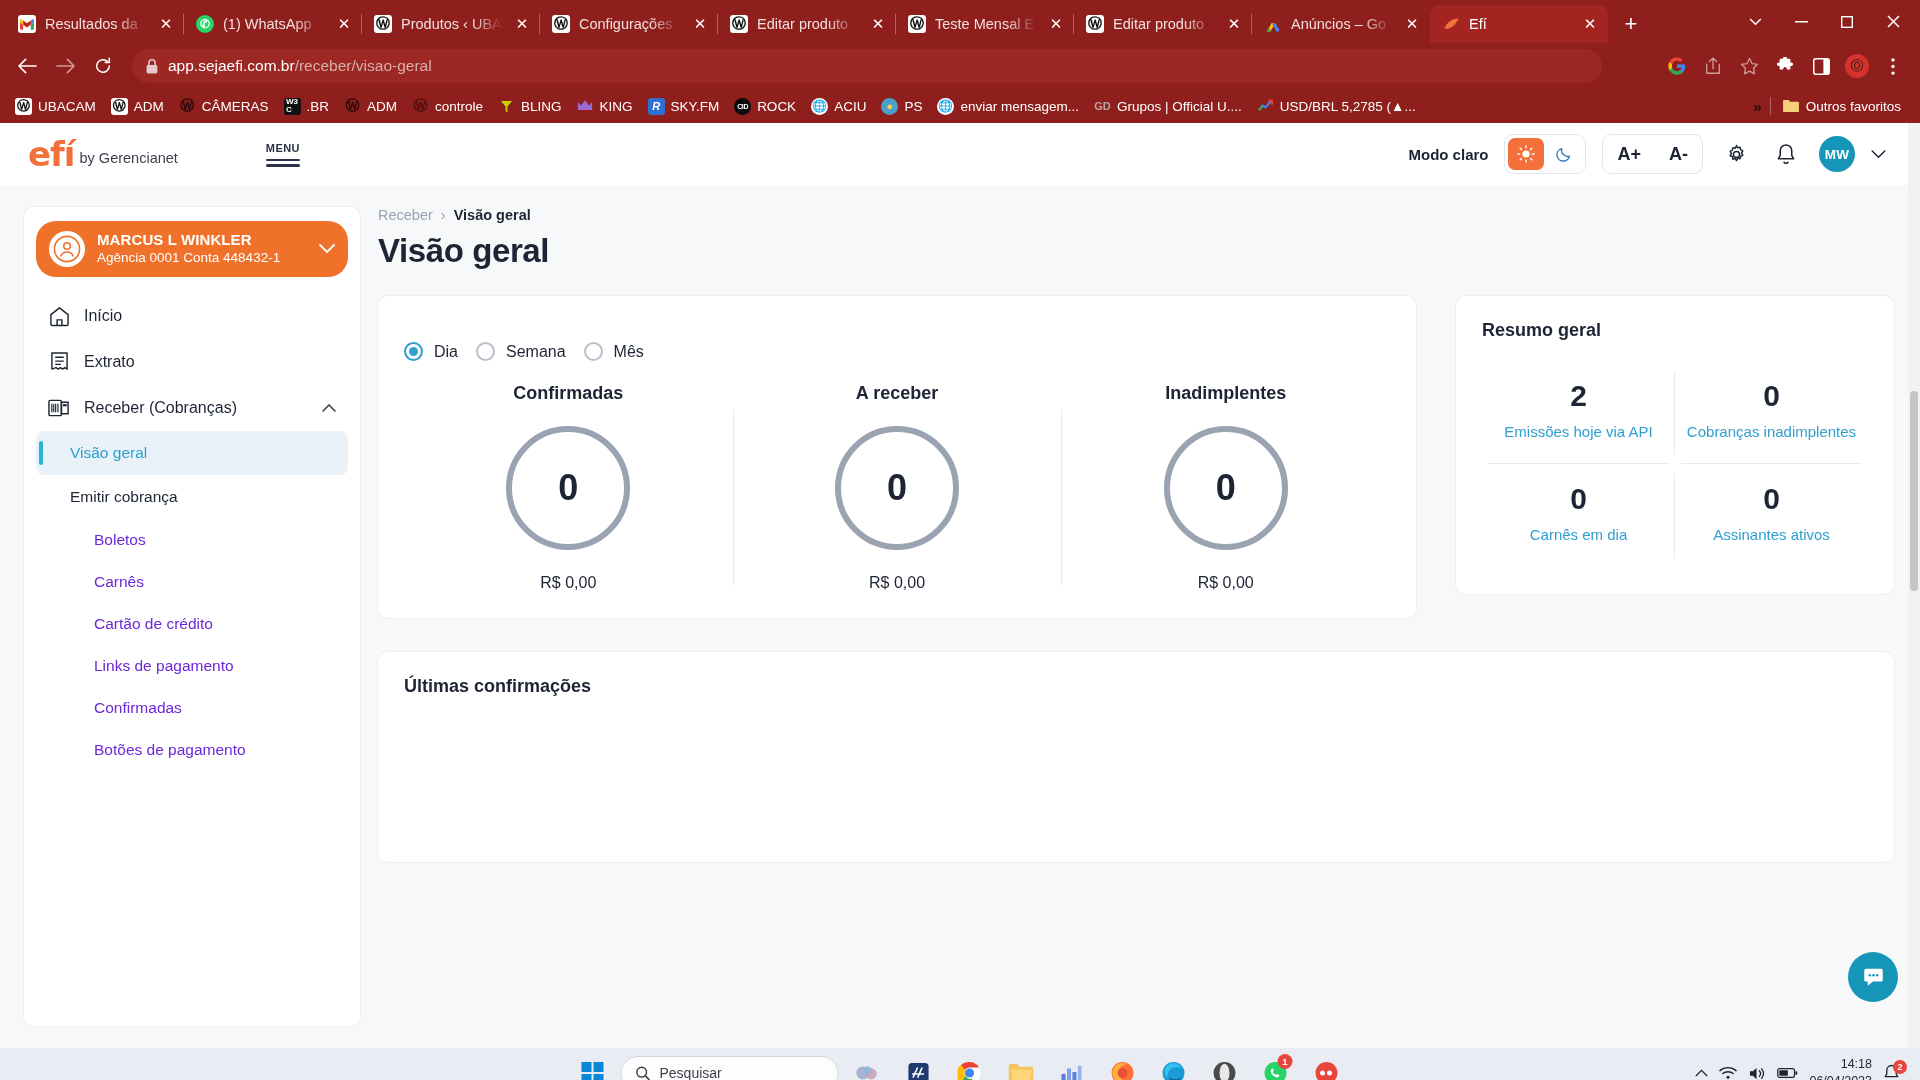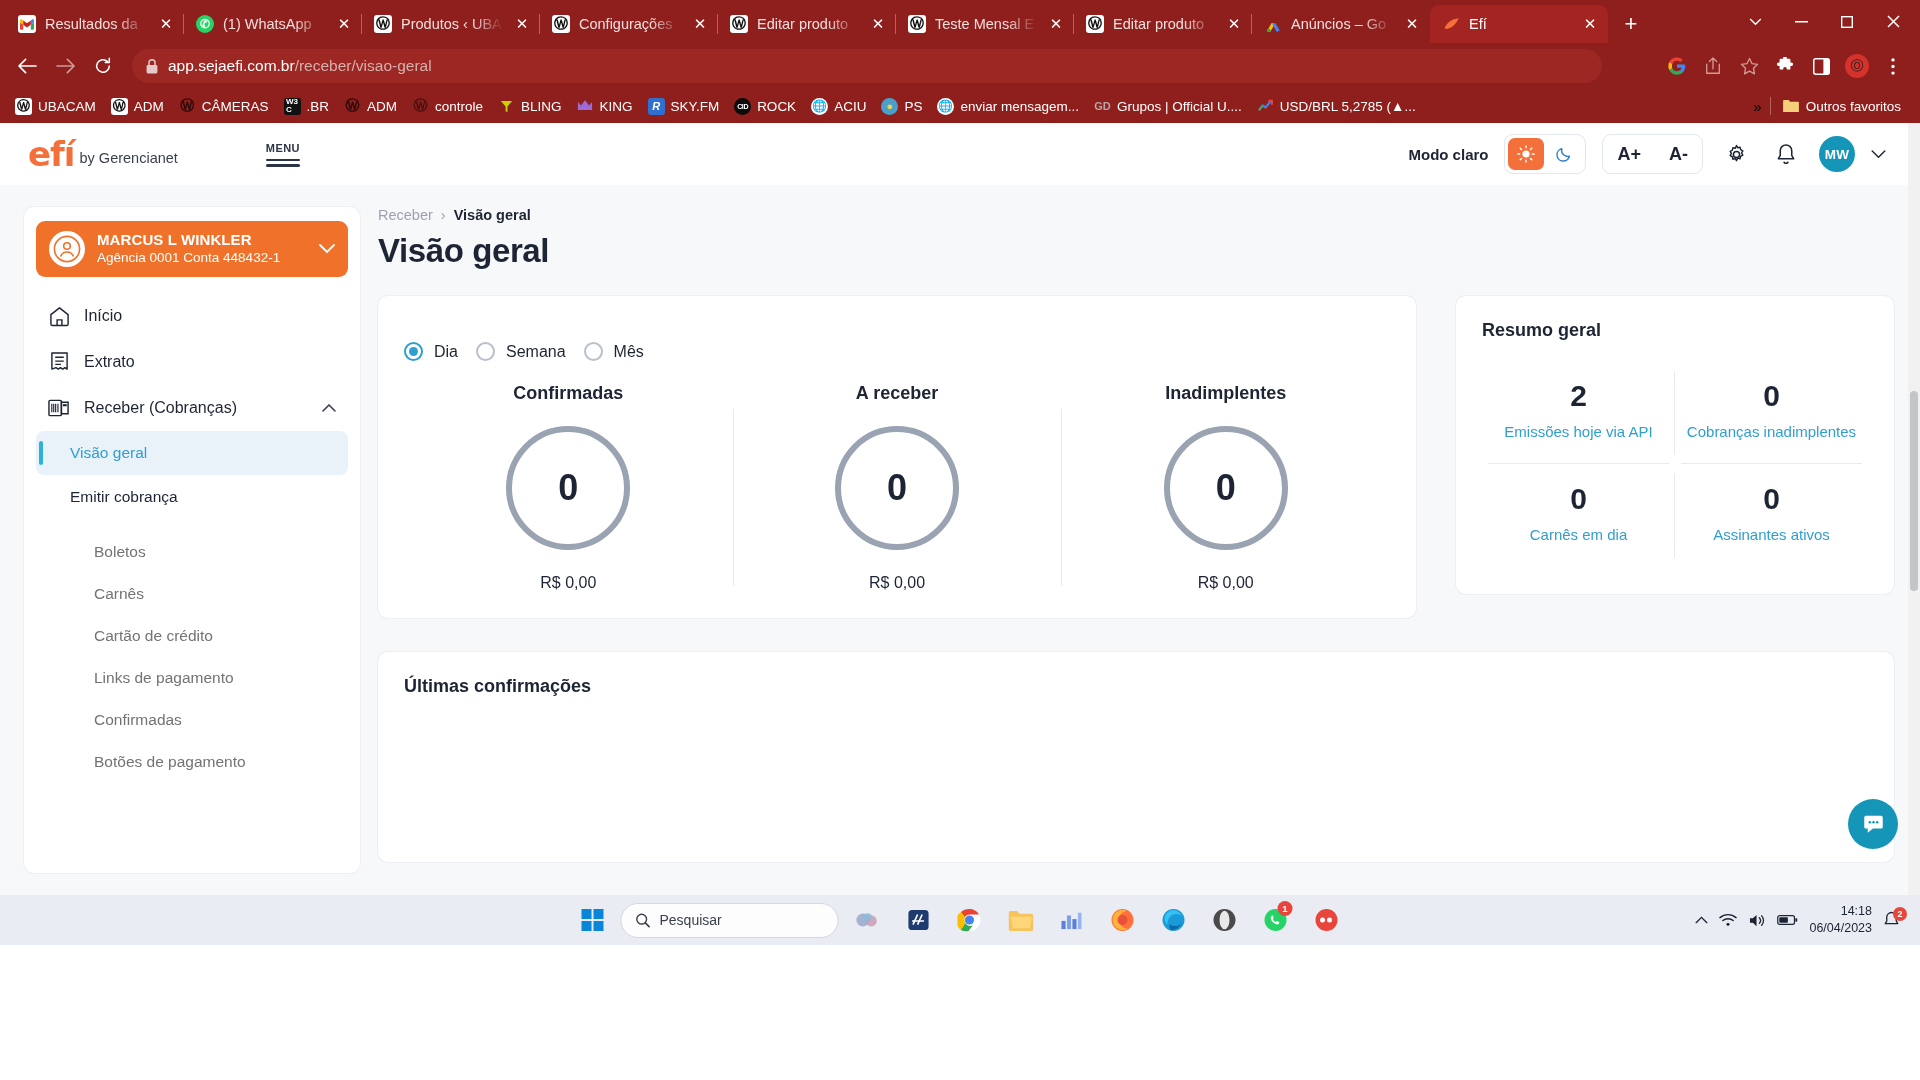--- a/index.html
+++ b/index.html
@@ -4,21 +4,21 @@
 <style>
   * { box-sizing: border-box; margin: 0; padding: 0; }
   html, body {
     width: 1920px; height: 1080px;
     overflow: hidden;
     font-family: "Liberation Sans", sans-serif;
     background: #ffffff;
   }
 
   
-  .browser { width: 1920px; height: 895px; background: #8e1f1c; display: flex; flex-direction: column; }
+  .browser { width: 1920px; height: 1048px; background: #8e1f1c; display: flex; flex-direction: column; }
 
   .tabstrip {
     height: 43px; display: flex; align-items: flex-end;
     padding-left: 6px; position: relative;
   }
   .tab {
     height: 38px; width: 178px; display: flex; align-items: center;
     gap: 9px; padding: 0 8px 0 12px; border-radius: 9px 9px 0 0;
     position: relative; flex: 0 0 auto;
   }
@@ -128,21 +128,21 @@
   .body-area { flex: 1 1 auto; display: flex; gap: 0; overflow: hidden; }
 
   
   .sidebar-col { width: 360px; flex: 0 0 360px; padding: 22px 0 0 24px; }
   .sidebar {
     background: #ffffff; border-radius: 10px; width: 336px;
     padding: 14px 12px 12px 12px; height: calc(100% - 22px);
     box-shadow: 0 0 0 1px #eef0f4;
   }
   .acct-card {
-    background: #F0722A; border-radius: 9px; height: 56px; display: flex;
+    background: #F0722A; border-radius: 20px; height: 56px; display: flex;
     align-items: center; padding: 0 13px; gap: 12px;
   }
   .acct-avatar {
     width: 36px; height: 36px; flex: 0 0 36px; border-radius: 50%; background: #fff;
     display: flex; align-items: center; justify-content: center;
   }
   .acct-text { flex: 1 1 auto; line-height: 1.25; }
   .acct-name { font-size: 15px; font-weight: 700; color: #fff; letter-spacing: 0.1px; }
   .acct-sub { font-size: 13.5px; color: #fff; }
   .acct-chev { color: #fff; font-size: 14px; }
@@ -157,21 +157,21 @@
   .subnav-item {
     display: flex; align-items: center; height: 44px; padding: 0 12px 0 34px;
     border-radius: 8px; font-size: 15.5px; color: #1d2433; position: relative;
   }
   .subnav-item.active { background: #eaf2f9; color: #2f9fd0; }
   .subnav-item.active::before {
     content: ""; position: absolute; left: 3px; top: 10px; bottom: 10px; width: 4px;
     border-radius: 3px; background: #2bb3d6;
   }
   .subnav-item .chev { margin-left: auto; color: #3a4254; font-size: 12px; }
-  .subsub-item { display: flex; align-items: flex-end; height: 42px; padding: 0 12px 0 58px; font-size: 15.5px; color: #737373; }
+  .subsub-item { display: flex; align-items: center; height: 42px; padding: 0 12px 0 58px; font-size: 15.5px; color: #6d28d9; }
 
   
   .main { flex: 1 1 auto; padding: 22px 26px 0 18px; overflow: hidden; position: relative; }
   .breadcrumb { font-size: 14.5px; display: flex; align-items: center; gap: 8px; color: #9aa2b1; }
   .breadcrumb .crumb-current { color: #1d2433; font-weight: 600; }
   .page-title { font-size: 33px; font-weight: 700; color: #1d2433; margin-top: 9px; letter-spacing: -0.4px; }
 
   .cards-row { display: flex; gap: 40px; margin-top: 26px; align-items: flex-start; }
   .card {
     background: #ffffff; border-radius: 10px; box-shadow: 0 0 0 1px #edeff3;

